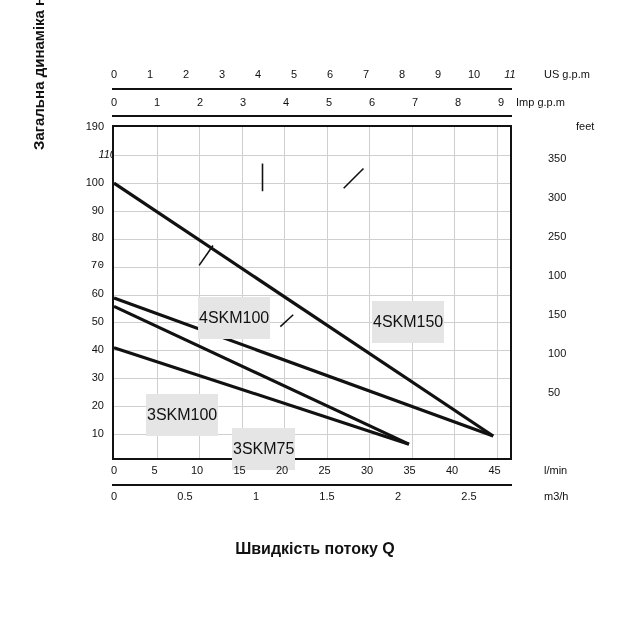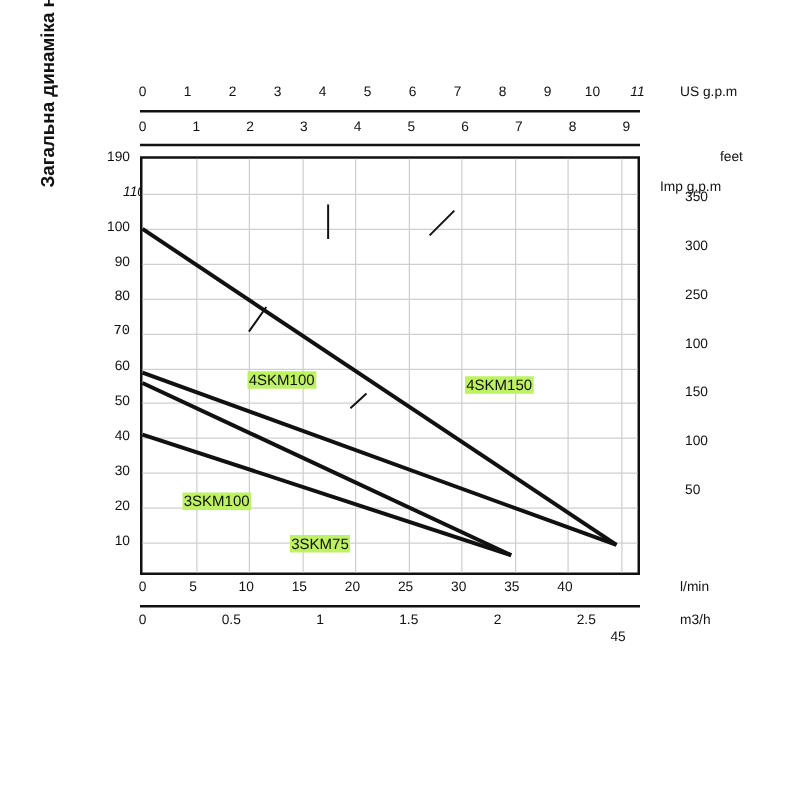--- a/index.html
+++ b/index.html
@@ -35,29 +35,30 @@
   #ylabel{
     position:absolute;left:30px;top:150px;width:300px;
     transform:rotate(-90deg);transform-origin:0 0;
     font-size:15px;font-weight:bold;white-space:nowrap;
   }
   #xtitle{
     position:absolute;left:0;top:540px;width:630px;text-align:center;
     font-size:16px;font-weight:bold;
   }
   .unit{position:absolute;font-size:11px;padding-left:28px;}
-  .curvelabel{position:absolute;font-size:12px;color:#111;background:#bef264;padding:0 1px;}
+  .curvelabel{position:absolute;font-size:16px;color:#111;background:#e5e5e5;padding:12px 1px;}
 </style>
 </head>
 <body>
 
 <div id="stage">
 
   <div id="ylabel">Загальна динаміка напору H(m)</div>
 
+  <div id="xtitle">Швидкість потоку Q</div>
 
   <div class="axisline" style="left:112px;top:88px;width:400px;"></div>
   <div class="axisrow" style="left:112px;top:68px;width:400px;">
     <span class="tick" style="left:2px;">0</span>
     <span class="tick" style="left:38px;">1</span>
     <span class="tick" style="left:74px;">2</span>
     <span class="tick" style="left:110px;">3</span>
     <span class="tick" style="left:146px;">4</span>
     <span class="tick" style="left:182px;">5</span>
     <span class="tick" style="left:218px;">6</span>
@@ -75,21 +76,21 @@
     <span class="tick" style="left:45px;">1</span>
     <span class="tick" style="left:88px;">2</span>
     <span class="tick" style="left:131px;">3</span>
     <span class="tick" style="left:174px;">4</span>
     <span class="tick" style="left:217px;">5</span>
     <span class="tick" style="left:260px;">6</span>
     <span class="tick" style="left:303px;">7</span>
     <span class="tick" style="left:346px;">8</span>
     <span class="tick" style="left:389px;">9</span>
   </div>
-  <div class="unit" style="left:500px;top:96px;margin-top:48px;">Imp g.p.m</div>
+  <div class="unit" style="left:488px;top:96px;">Imp g.p.m</div>
 
   <div class="unit" style="left:548px;top:120px;">feet</div>
 
   <div>
     <span class="ytick" style="left:76px;top:126px;width:28px;">190</span>
     <span class="ytick" style="left:88px;top:154px;width:28px;font-style:italic;">110</span>
     <span class="ytick" style="left:76px;top:182px;width:28px;">100</span>
     <span class="ytick" style="left:76px;top:210px;width:28px;">90</span>
     <span class="ytick" style="left:76px;top:237px;width:28px;">80</span>
     <span class="ytick" style="left:76px;top:265px;width:28px;font-family:Liberation Mono, monospace;">70</span>
@@ -160,21 +161,21 @@
   <div class="axisrow" style="left:112px;top:464px;width:400px;">
     <span class="tick" style="left:2px;">0</span>
     <span class="tick" style="left:42.5px;">5</span>
     <span class="tick" style="left:85px;">10</span>
     <span class="tick" style="left:127.5px;">15</span>
     <span class="tick" style="left:170px;">20</span>
     <span class="tick" style="left:212.5px;">25</span>
     <span class="tick" style="left:255px;">30</span>
     <span class="tick" style="left:297.5px;">35</span>
     <span class="tick" style="left:340px;">40</span>
-    <span class="tick" style="left:382.5px;margin-top:40px;">45</span>
+    <span class="tick" style="left:382.5px;">45</span>
   </div>
   <div class="unit" style="left:516px;top:464px;">l/min</div>
 
   <div class="axisline" style="left:112px;top:484px;width:400px;"></div>
   <div class="axisrow" style="left:112px;top:490px;width:400px;">
     <span class="tick" style="left:2px;">0</span>
     <span class="tick" style="left:73px;">0.5</span>
     <span class="tick" style="left:144px;">1</span>
     <span class="tick" style="left:215px;">1.5</span>
     <span class="tick" style="left:286px;">2</span>

